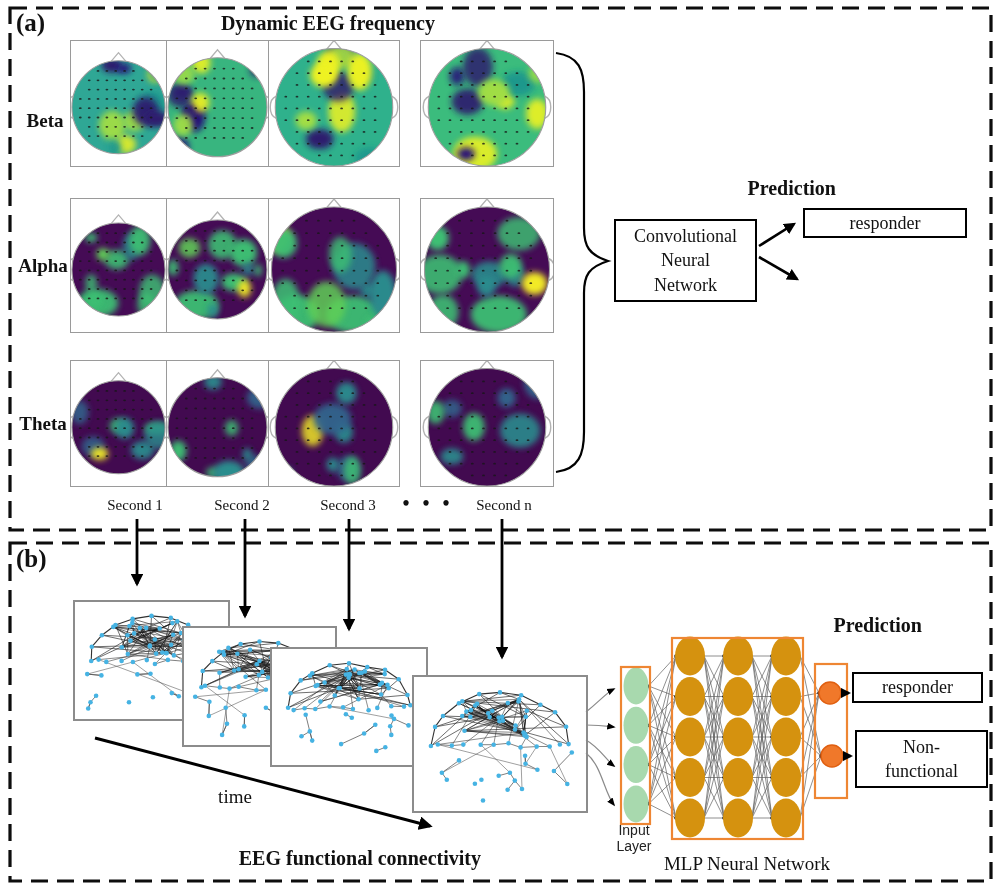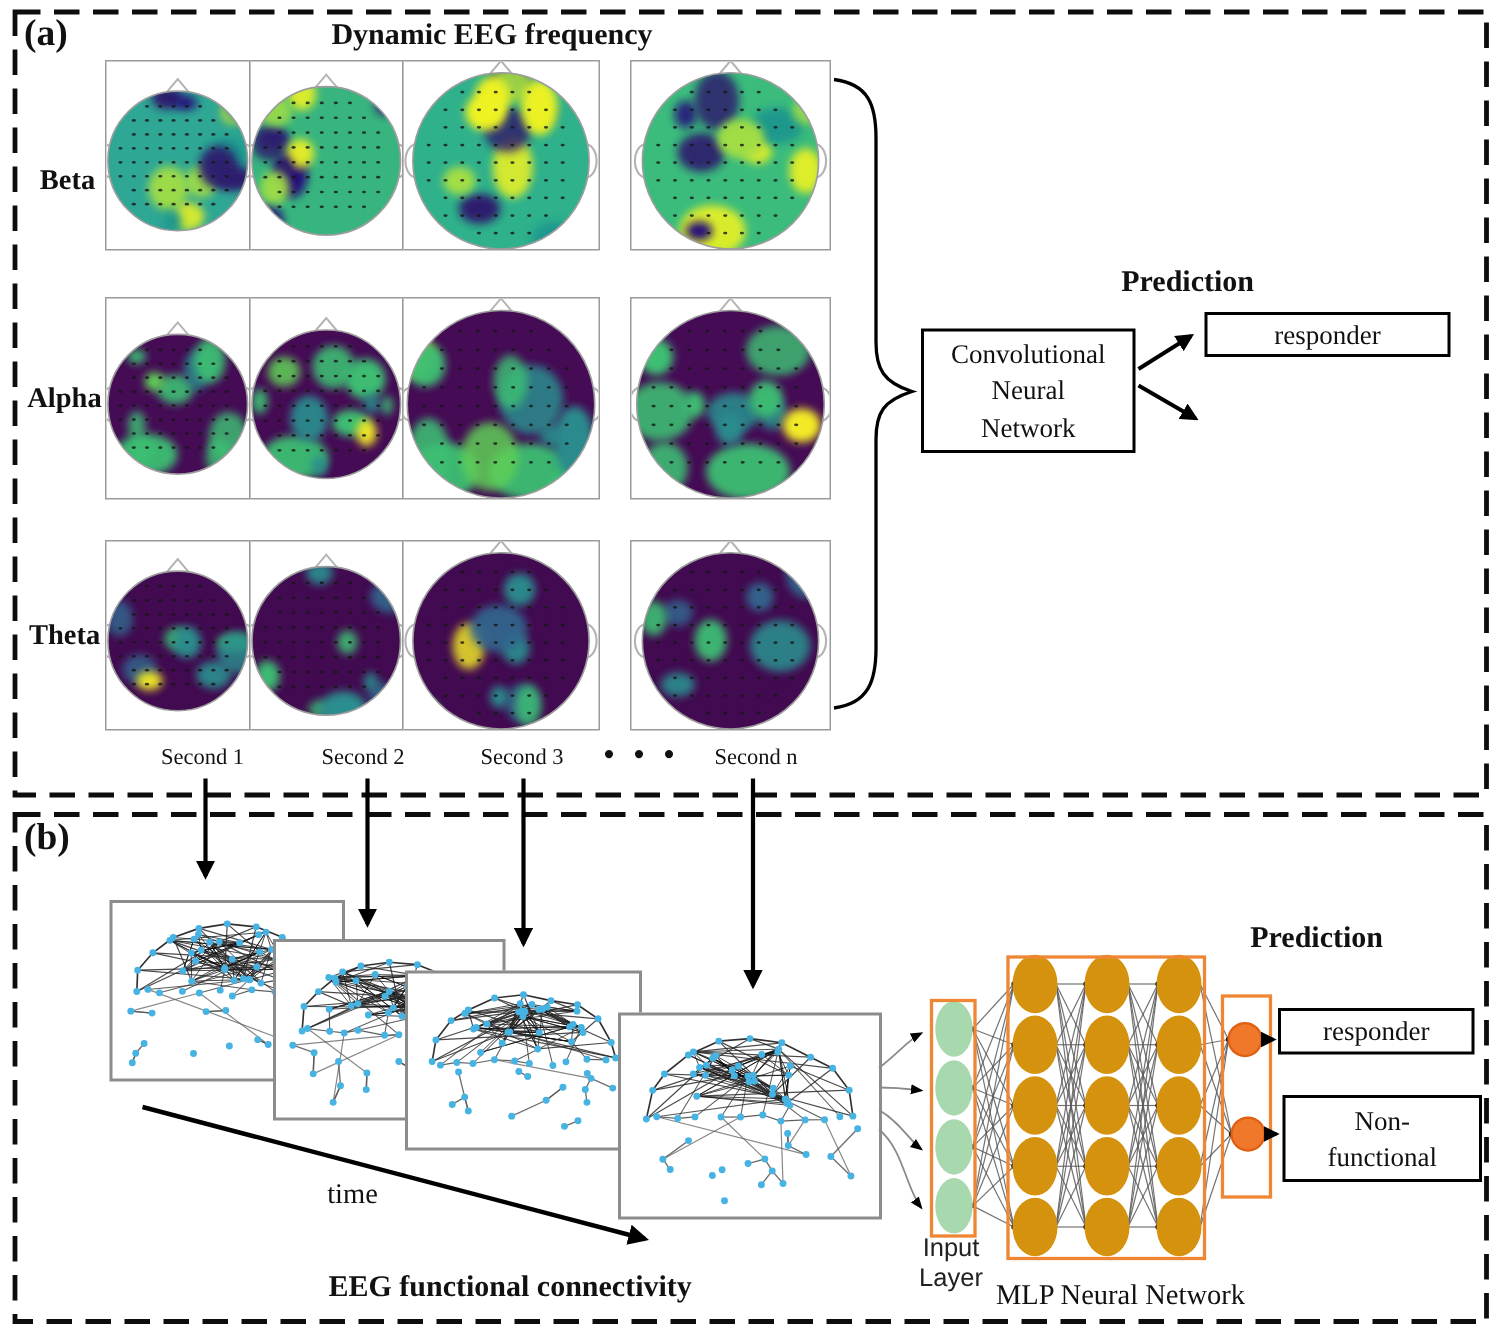--- a/index.html
+++ b/index.html
@@ -7,23 +7,23 @@
           font-family:"Liberation Serif",serif;color:#111;overflow:hidden;}
   .abs{position:absolute;}
   .panel-label{font-weight:bold;font-size:25px;line-height:1;}
   .fig-title{font-weight:bold;font-size:20px;text-align:right;}
   .row-label{font-weight:bold;font-size:19px;text-align:center;}
   .sec-label{font-size:15px;text-align:center;}
   .ellipsis{font-size:20px;font-weight:bold;text-align:center;letter-spacing:4px;}
   .obox{border:2px solid #000;background:#fff;display:flex;align-items:center;
         justify-content:center;text-align:center;font-size:18px;box-sizing:border-box;}
   .pre{white-space:pre-line;line-height:1.35;}
-  .caption{font-weight:bold;font-size:20px;text-align:left;}
+  .caption{font-weight:bold;font-size:20px;text-align:right;}
   .plain-label{font-size:19px;text-align:center;}
-  .small-sans{font-family:"Liberation Sans",sans-serif;font-size:17px;text-align:center;color:#222;}
+  .small-sans{font-family:"Liberation Sans",sans-serif;font-size:14px;text-align:center;color:#222;}
   .topo-cell{position:absolute;background:#fff;border:1px solid #9a9a9a;box-sizing:border-box;overflow:hidden;}
   .conn-frame{position:absolute;background:#fff;border:2px solid #8c8c8c;box-sizing:border-box;overflow:hidden;}
   #overlay{position:absolute;left:0;top:0;z-index:40;pointer-events:none;}
   #mlp-svg{position:absolute;left:595px;top:610px;z-index:6;}
   .txt{z-index:30;}
 </style>
 </head>
 <body>
 
 <div id="figure">

